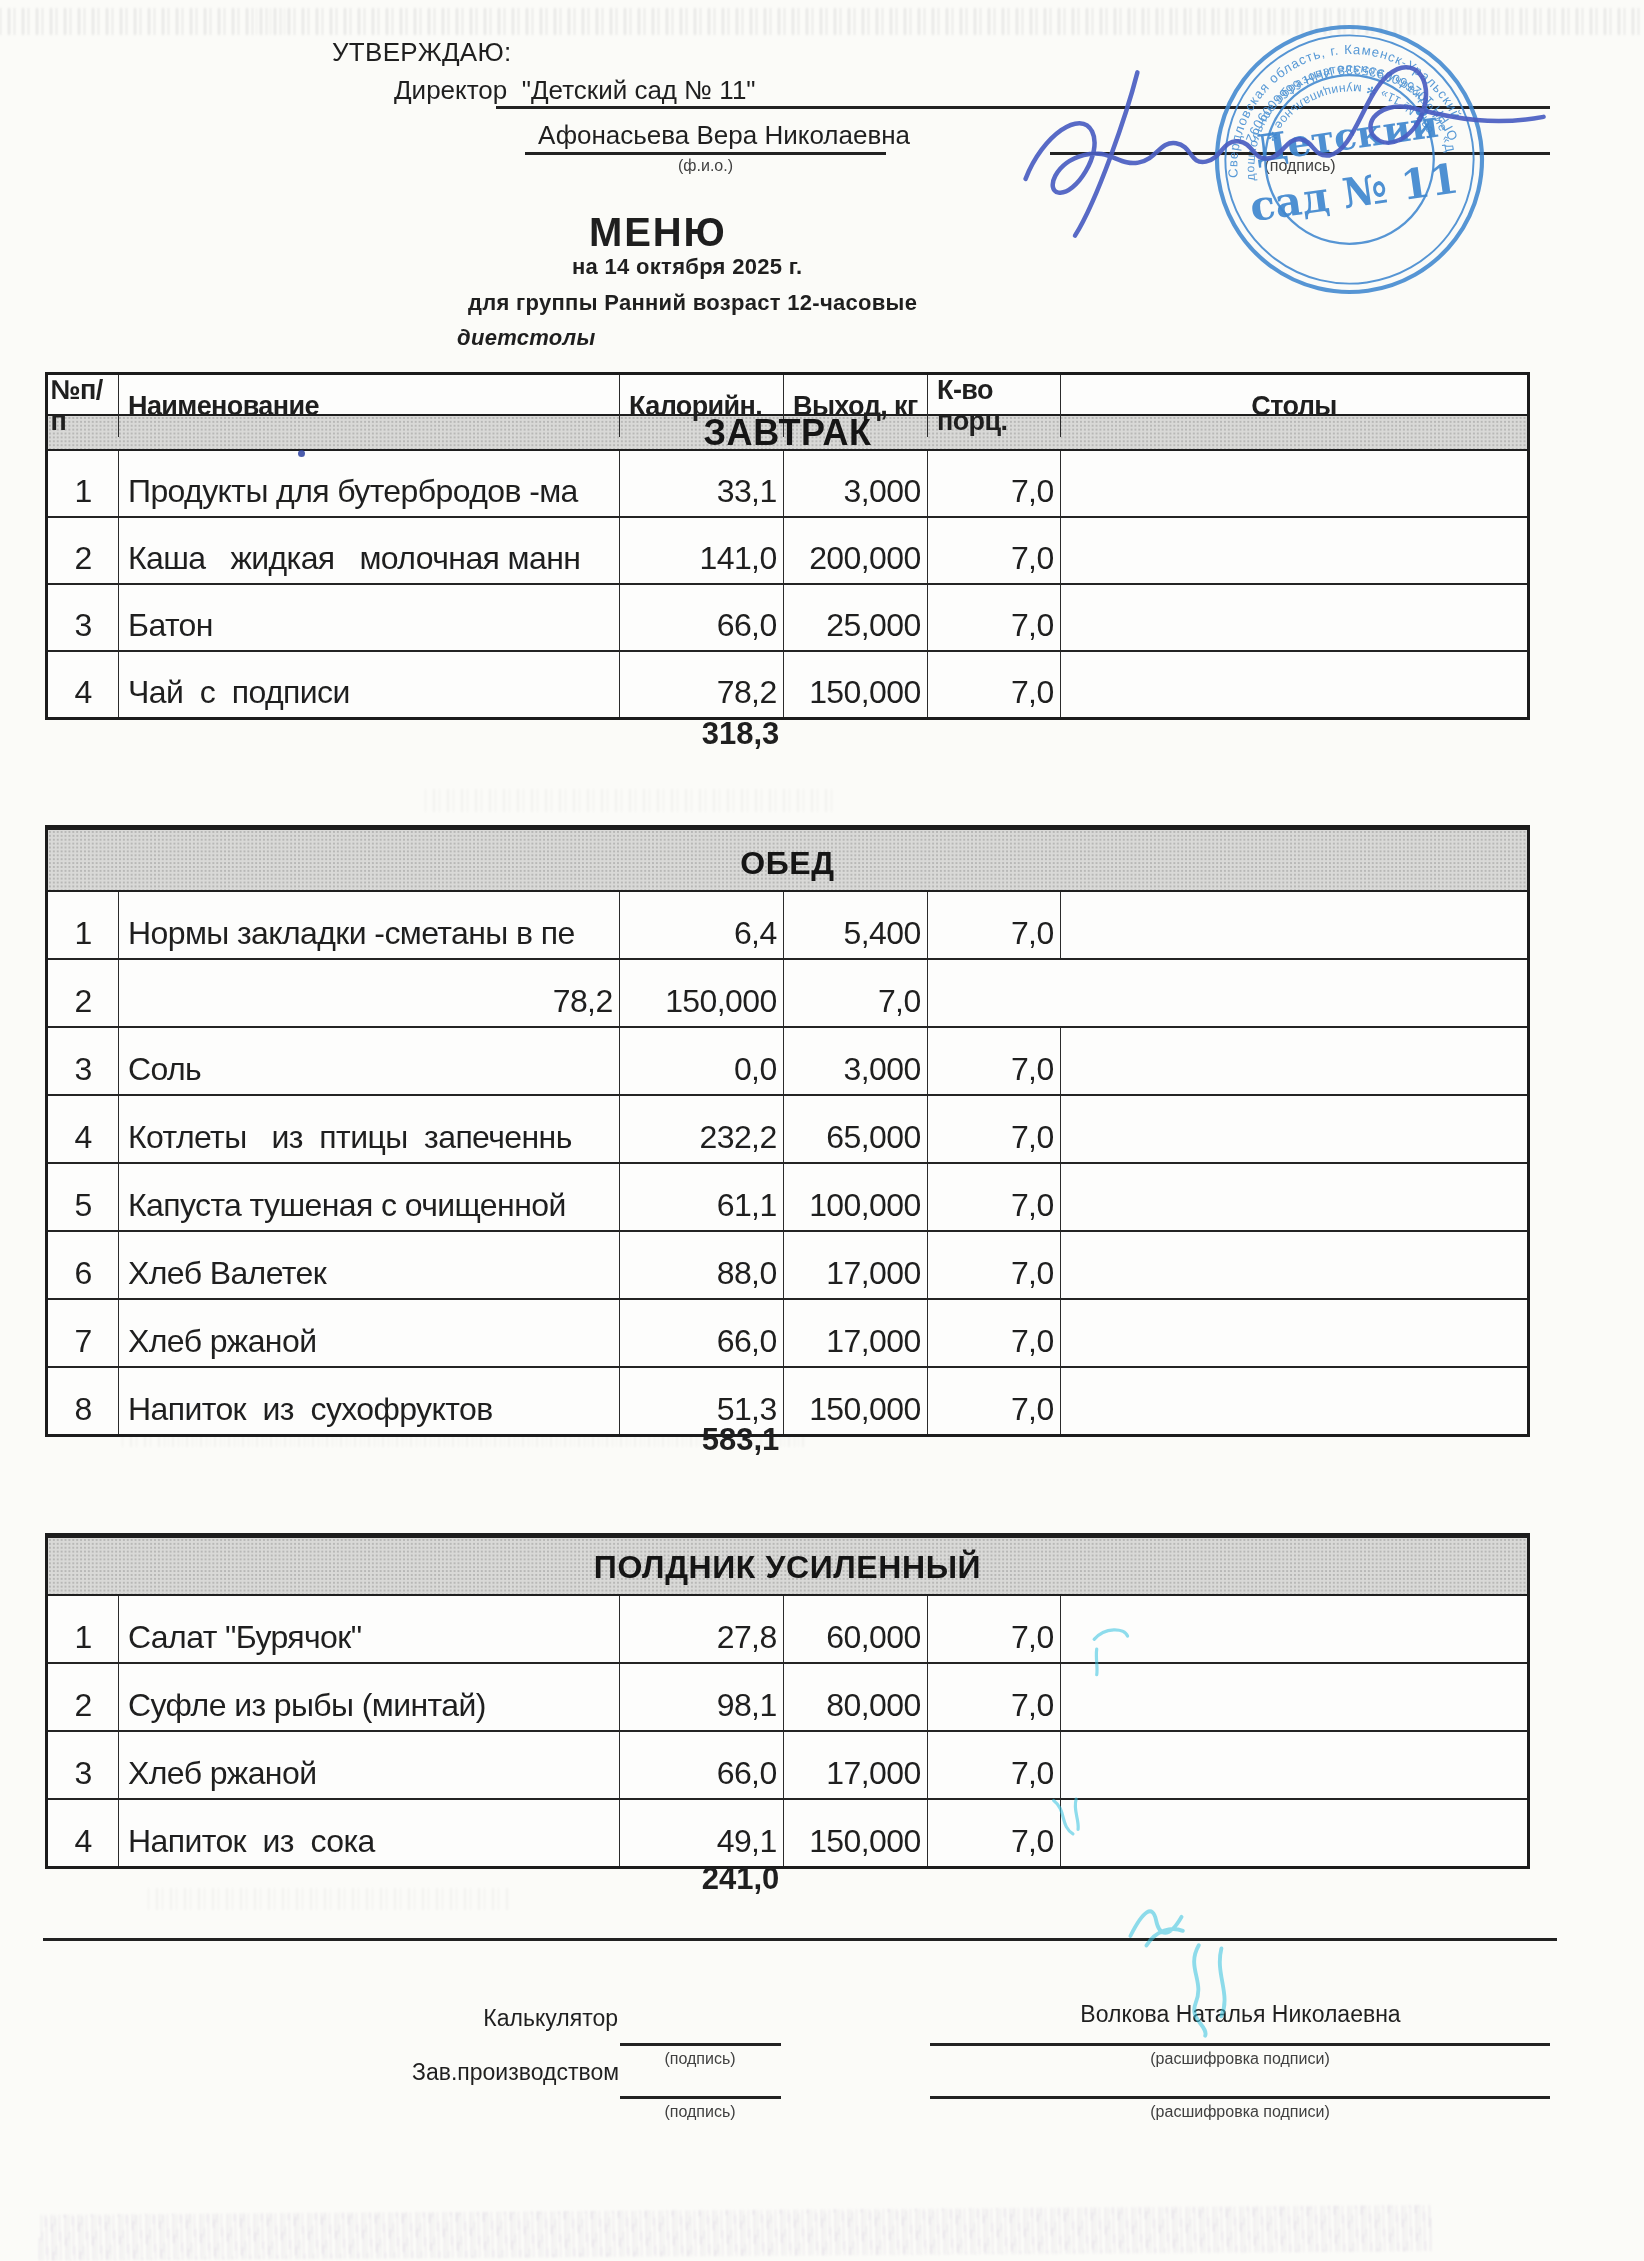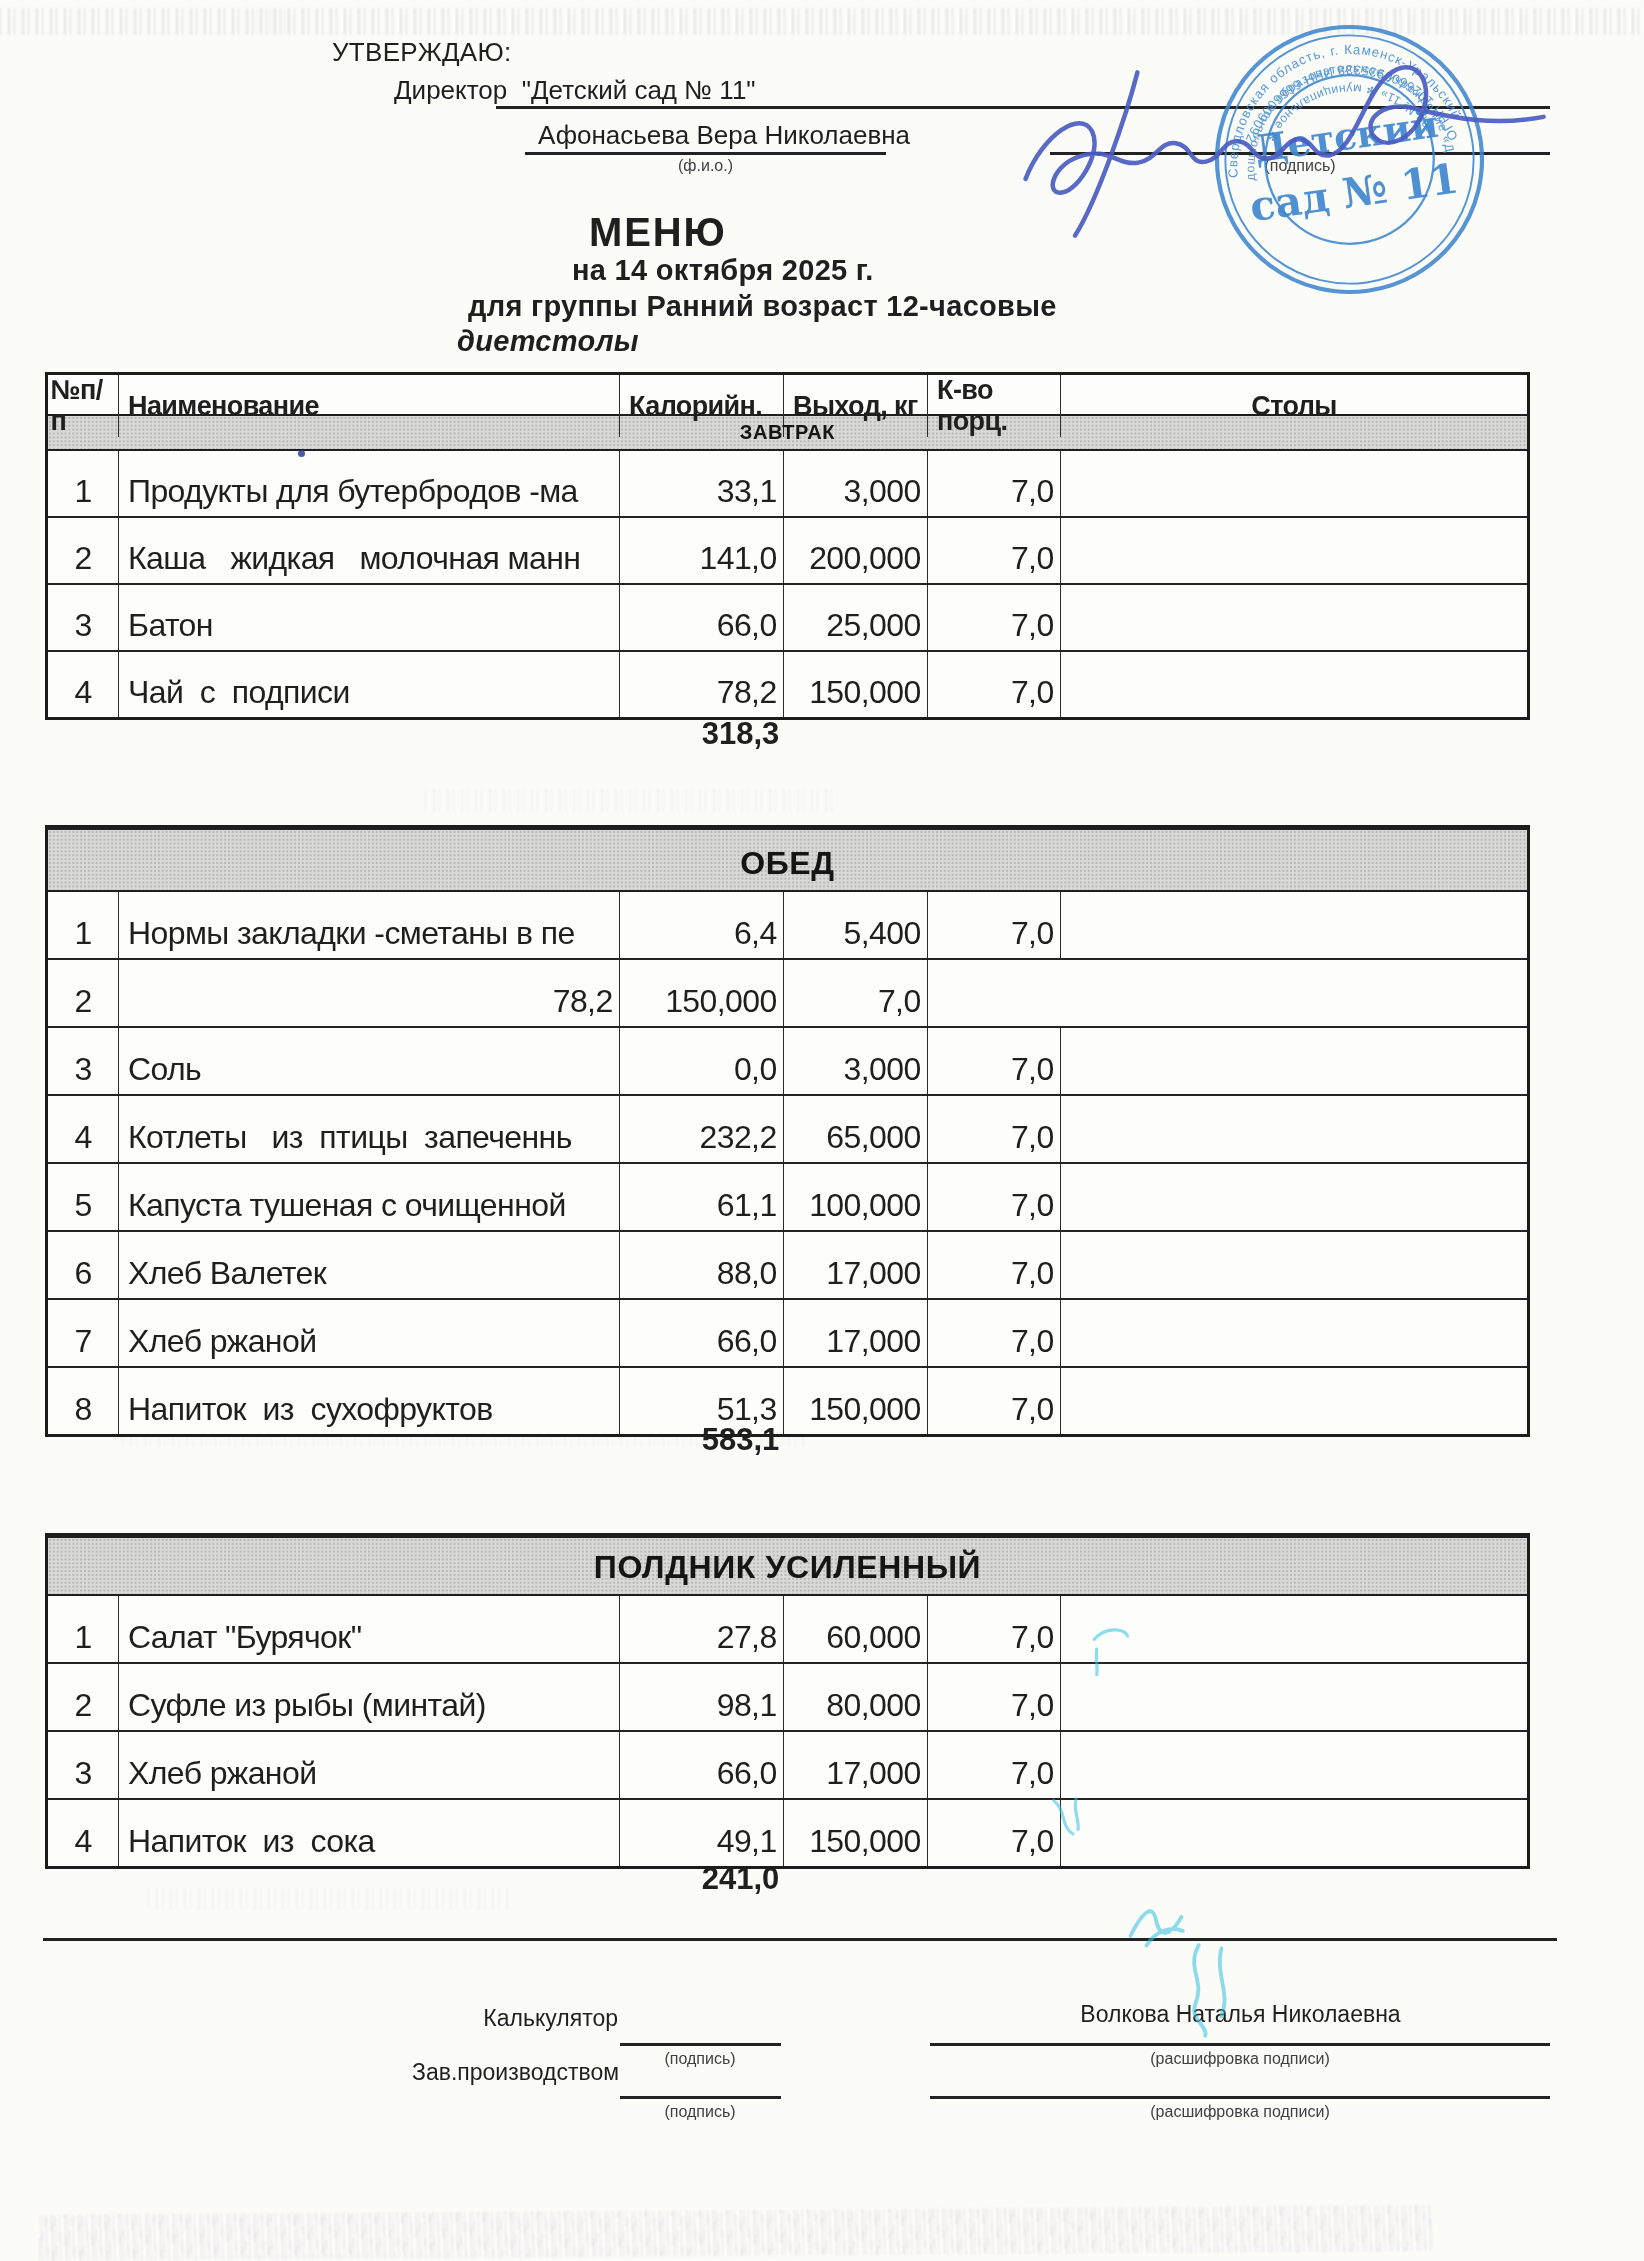--- a/index.html
+++ b/index.html
@@ -26,21 +26,21 @@
       rgba(130,100,160,.28) 7.7px 9px, transparent 9px 13.5px);
     opacity:.5;
   }
   
   .approve{font-size:26px;font-weight:normal;letter-spacing:0.3px;}
   .plain40{font-size:26px;}
   .line{position:absolute;background:#222;height:2.6px;z-index:1;}
   .caption{font-size:16px;color:#404040;text-align:center;}
   
   .title-menu{font-size:40px;font-weight:bold;letter-spacing:1.9px;}
-  .title-sub{font-size:29px;font-weight:bold;letter-spacing:0.3px;}
+  .title-sub{font-size:22px;font-weight:bold;letter-spacing:0.3px;}
   
   .menutable{
     position:absolute;left:45px;width:1485px;
     border:3.9px solid #1c1c1c;background:#fdfdfc;
     box-sizing:border-box;
   }
   .thead,.trow{
     display:grid;
     grid-template-columns:71px 501px 164px 144px 133px auto;
   }
@@ -54,21 +54,21 @@
   .h0{justify-content:flex-start;padding-left:2.6px;}
   .h1,.h2,.h3,.h4{padding-left:9px;}
   .band{
     border-top:2.6px solid #1e1e1e;border-bottom:2.6px solid #1e1e1e;
     background-color:#d9d9d7;
     background-image:radial-gradient(rgba(95,95,95,.38) 0.6px, transparent 0.9px);
     background-size:3.9px 3.9px;
     display:flex;justify-content:center;box-sizing:border-box;
     font-weight:bold;color:#151515;
   }
-  .band.center{align-items:center;font-size:20px;letter-spacing:0.6px;}
+  .band.center{align-items:center;font-size:36px;letter-spacing:0.6px;}
   .band.low{align-items:flex-end;font-size:32px;letter-spacing:0.6px;padding-bottom:7.7px;}
   .trow{border-top:2.6px solid #242424;}
   .trow:first-child{border-top:none;}
   .t1 .trow{height:65px;}
   .t2 .trow,.t3 .trow{height:66px;}
   .cell{
     border-right:1.9px solid #2b2b2b;box-sizing:border-box;
     font-size:32px;letter-spacing:-0.6px;
     display:flex;align-items:flex-end;padding-bottom:6.4px;
     overflow:hidden;

